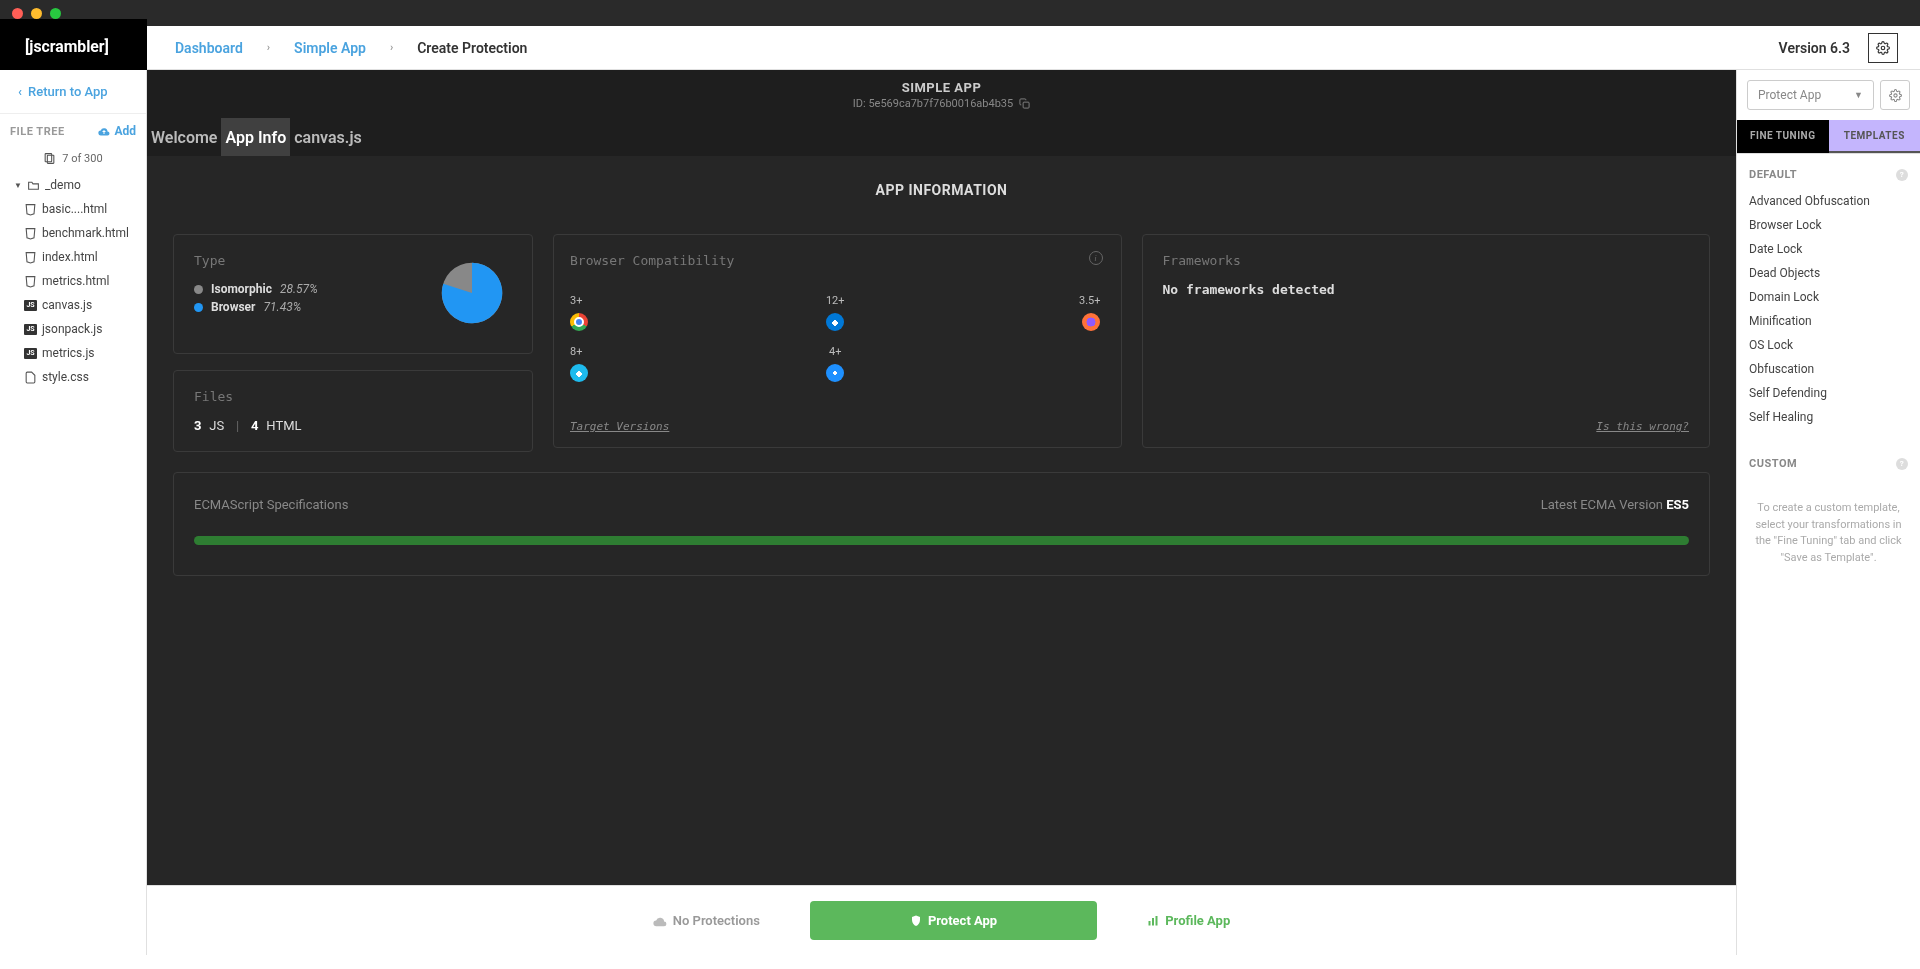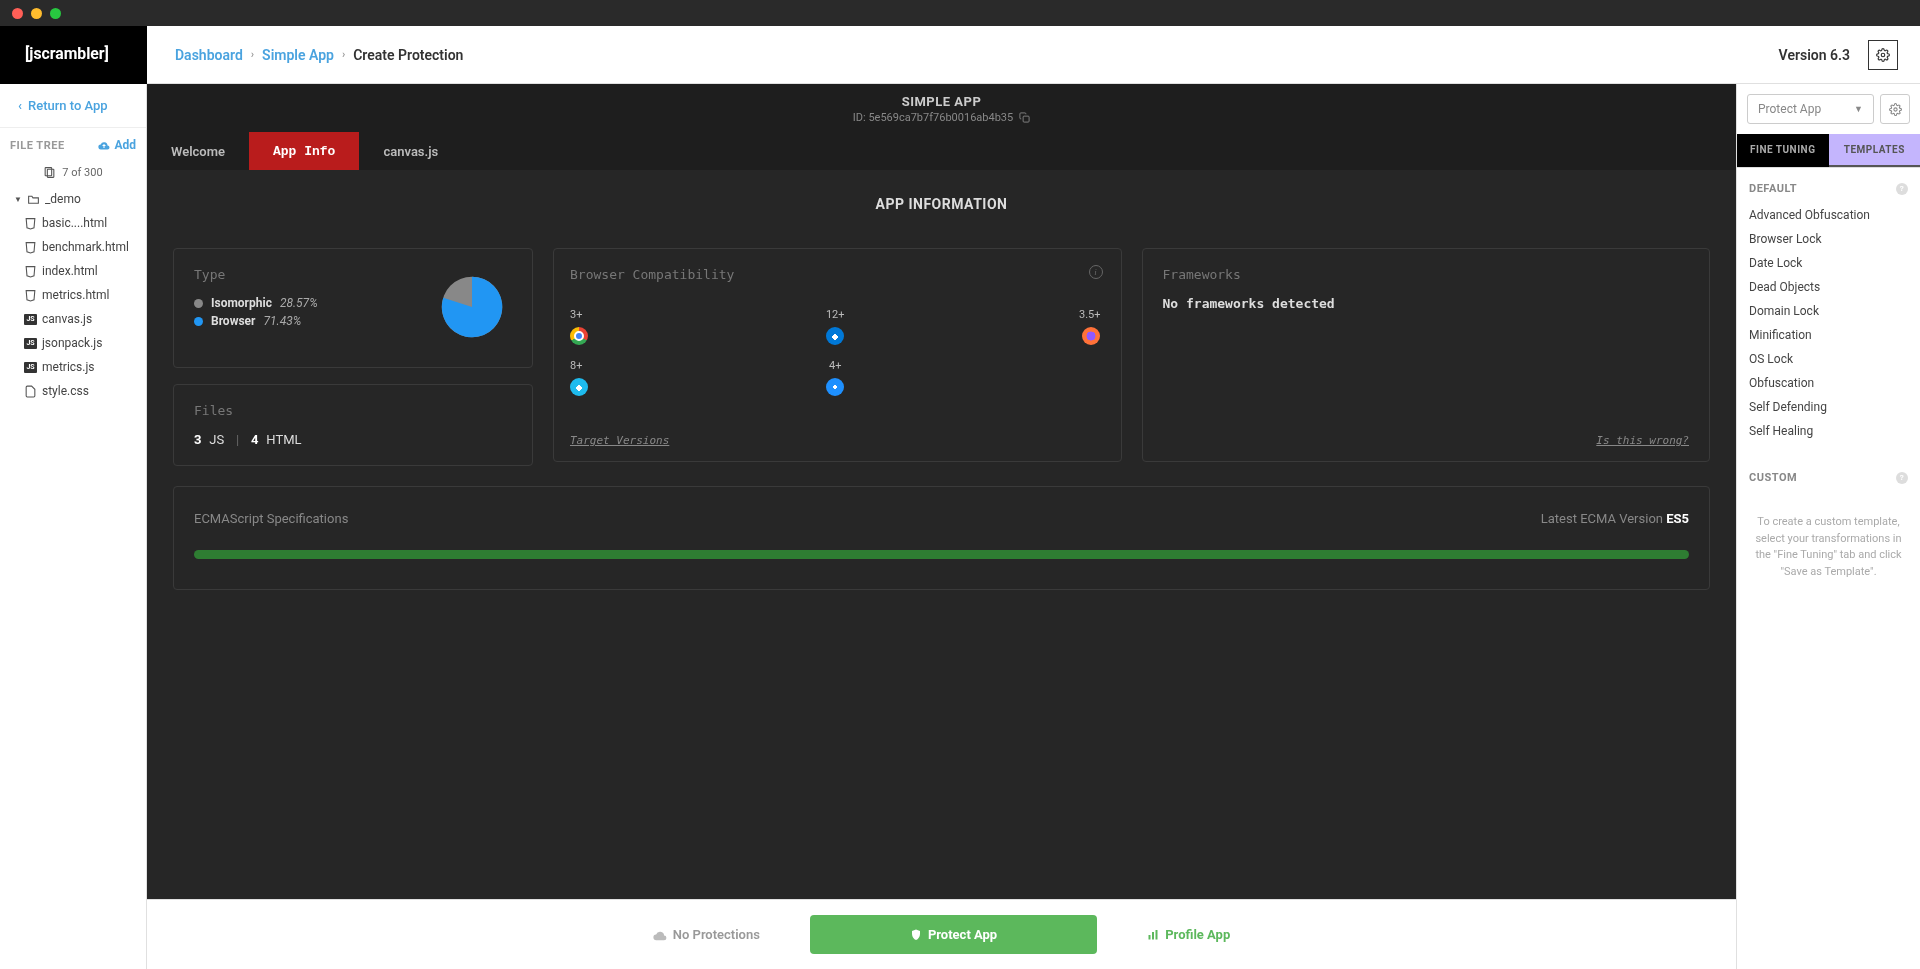--- a/index.html
+++ b/index.html
@@ -6,24 +6,24 @@
 body { background: #fff; width: 1920px; height: 969px; overflow: hidden; position: relative; }
 
 
 .mac-chrome { height: 26px; background: #2a2a2a; display: flex; align-items: center; padding: 0 12px; gap: 8px; }
 .mac-dot { width: 11px; height: 11px; border-radius: 50%; }
 .mac-dot.red { background: #ff5f57; }
 .mac-dot.yellow { background: #febc2e; }
 .mac-dot.green { background: #28c840; }
 
 
-.topbar { height: 58px; background: #fff; display: flex; align-items: center; border-bottom: 1px solid #e0e0e0; }
+.topbar { height: 44px; background: #fff; display: flex; align-items: center; border-bottom: 1px solid #e0e0e0; }
 .logo-box { width: 147px; height: 58px; background: #000; display: flex; align-items: center; justify-content: center; }
 .logo-box svg { width: 105px; }
-.breadcrumb { display: flex; align-items: center; gap: 8px; margin-left: 28px; font-size: 14px; font-weight: 600; }
+.breadcrumb { display: flex; align-items: center; gap: 24px; margin-left: 28px; font-size: 14px; font-weight: 600; }
 .breadcrumb .link { color: #4aa3df; cursor: pointer; }
 .breadcrumb .sep { color: #999; font-size: 11px; }
 .breadcrumb .curr { color: #333; }
 .topbar-right { margin-left: auto; display: flex; align-items: center; gap: 18px; padding-right: 22px; }
 .version-txt { font-size: 14px; color: #333; font-weight: 600; }
 .gear-btn { width: 30px; height: 30px; border: 1px solid #333; background: #fff; display: flex; align-items: center; justify-content: center; cursor: pointer; }
 
 
 .layout { display: flex; height: calc(100% - 84px); }
 
@@ -41,22 +41,22 @@
 .tree-item.deep { padding-left: 24px; }
 .file-ic { width: 13px; height: 13px; display: inline-flex; align-items: center; justify-content: center; stroke:#555; fill:none;}
 .js-badge { width:13px; height:11px; background:#333; color:#fff; font-size:7px; font-weight:700; display:inline-flex; align-items:center; justify-content:center; border-radius:1px;}
 
 
 .main { flex: 1; background: #fff; display: flex; flex-direction: column; min-width: 0; }
 .app-hdr { background: #1e1e1e; color: #ccc; text-align: center; padding: 10px 0 8px; }
 .app-hdr .name { font-size: 13px; font-weight: 700; letter-spacing: 0.5px; }
 .app-hdr .id { font-size: 11px; color: #888; margin-top: 2px; display: flex; align-items: center; gap: 6px; justify-content: center; }
 .tabs { background: #1e1e1e; display: flex; height: 38px; }
-.tab { padding: 0 24px; color: #bbb; font-size: 13px; font-weight: 600; display: flex; align-items: center; cursor: pointer; }
-.tab.active { background: #b91c1c; color: #fff; font-family: Liberation Mono, monospace; }
+.tab { padding: 0 4px; color: #bbb; font-size: 16px; font-weight: 600; display: flex; align-items: center; cursor: pointer; }
+.tab.active { background: #404040; color: #fff; }
 
 .dark-body { background: #262626; flex: 1; overflow: auto; padding: 20px 0 0; }
 .section-title { text-align: center; color: #ddd; font-size: 14px; font-weight: 700; letter-spacing: 0.5px; margin: 6px 0 36px; }
 
 .grid { display: flex; gap: 20px; padding: 0 26px; }
 .col { display: flex; flex-direction: column; gap: 16px; }
 .col.w1 { flex: 1; }
 .card { background: transparent; border: 1px solid #3a3a3a; border-radius: 4px; padding: 18px 20px; display: flex; flex-direction: column; position:relative;}
 
 .type-card { display: flex; flex-direction: row; gap: 16px; min-height: 120px; }

